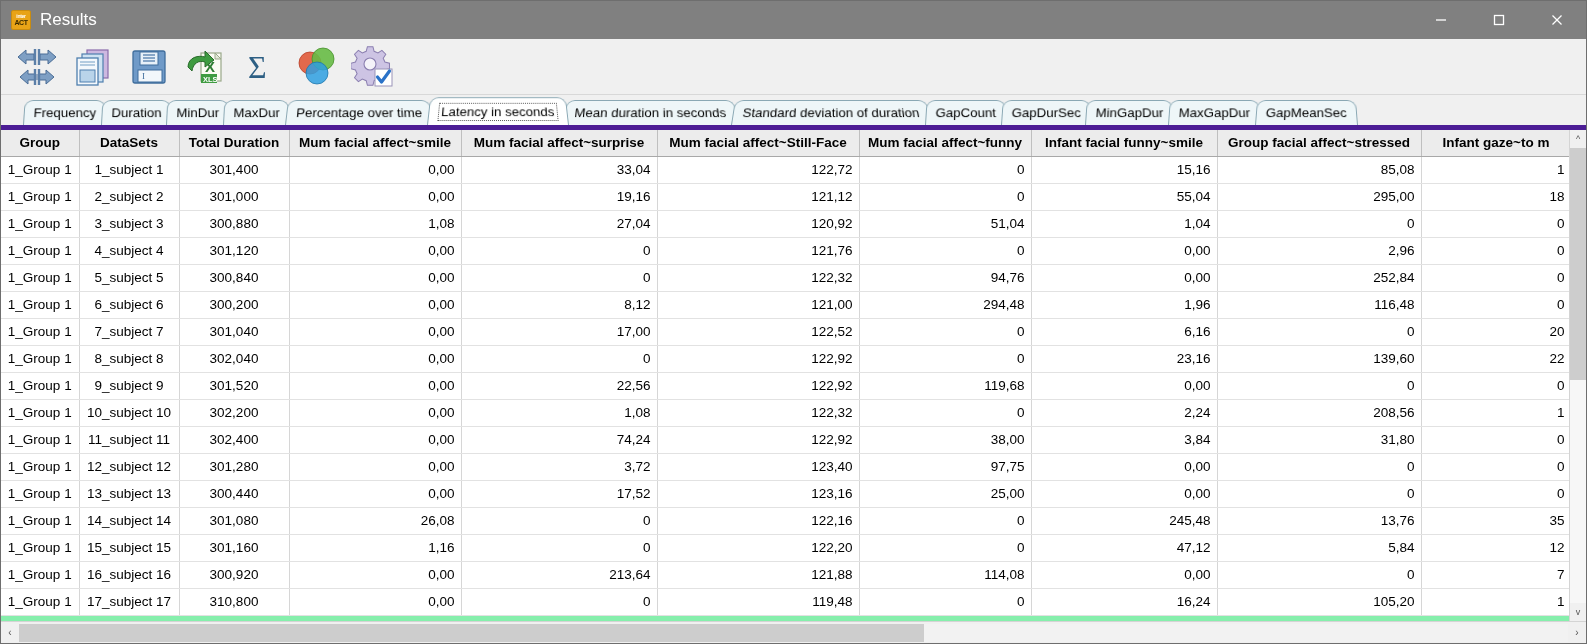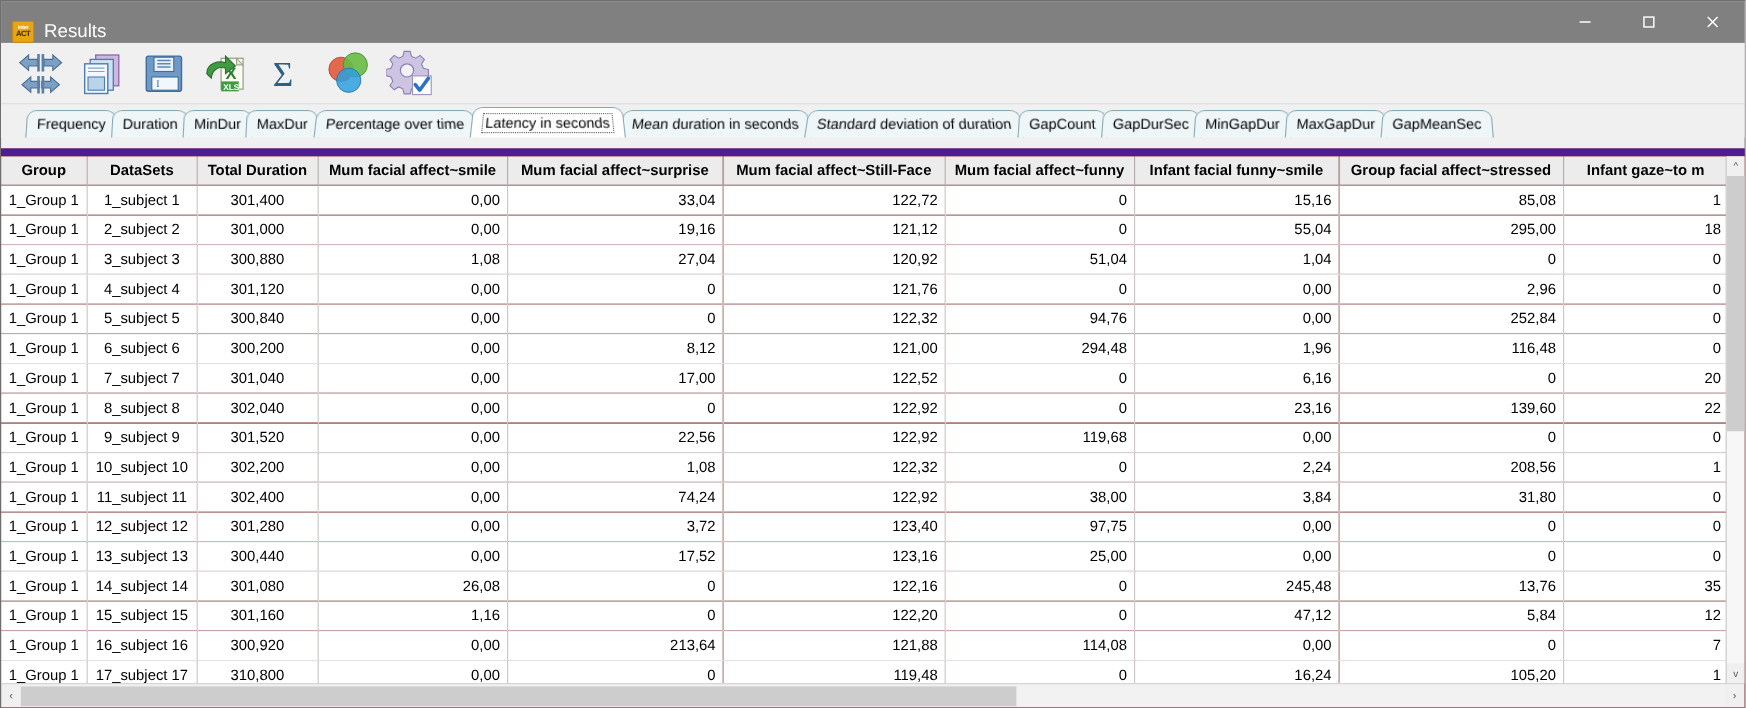--- a/index.html
+++ b/index.html
@@ -14,21 +14,21 @@
     display: flex; flex-direction: column;
     background: #f0f0f0;
     border: 1px solid #6e6e6e;
     position: relative;
   }
 
   
   .titlebar {
     height: 38px;
     background: #808080;
-    display: flex; align-items: flex-end;
+    display: flex; align-items: center;
     flex: 0 0 38px;
     position: relative;
   }
   .app-icon {
     width: 20px; height: 20px;
     margin-left: 10px; margin-right: 9px;
     background: #e8a317;
     border-radius: 2px;
     display: flex; flex-direction: column;
     justify-content: center; align-items: center;
@@ -103,25 +103,24 @@
   }
   .tab.selected .tab-inner {
     border: 1px dotted #555;
     padding: 1px 2px;
   }
 
   
   .gridwrap {
     flex: 1 1 auto;
     display: flex; flex-direction: column;
-    background: #7f1d1d;
-    border-top: 7px solid #4c1d95;
+    background: #86efac;
+    border-top: 5px solid #4c1d95;
     overflow: hidden;
     position: relative;
-    margin-top: 10px;
   }
   .grid-body {
     flex: 1 1 auto;
     display: flex;
     overflow: hidden;
   }
   .grid-scroll {
     flex: 1 1 auto;
     overflow: hidden;
     position: relative;

